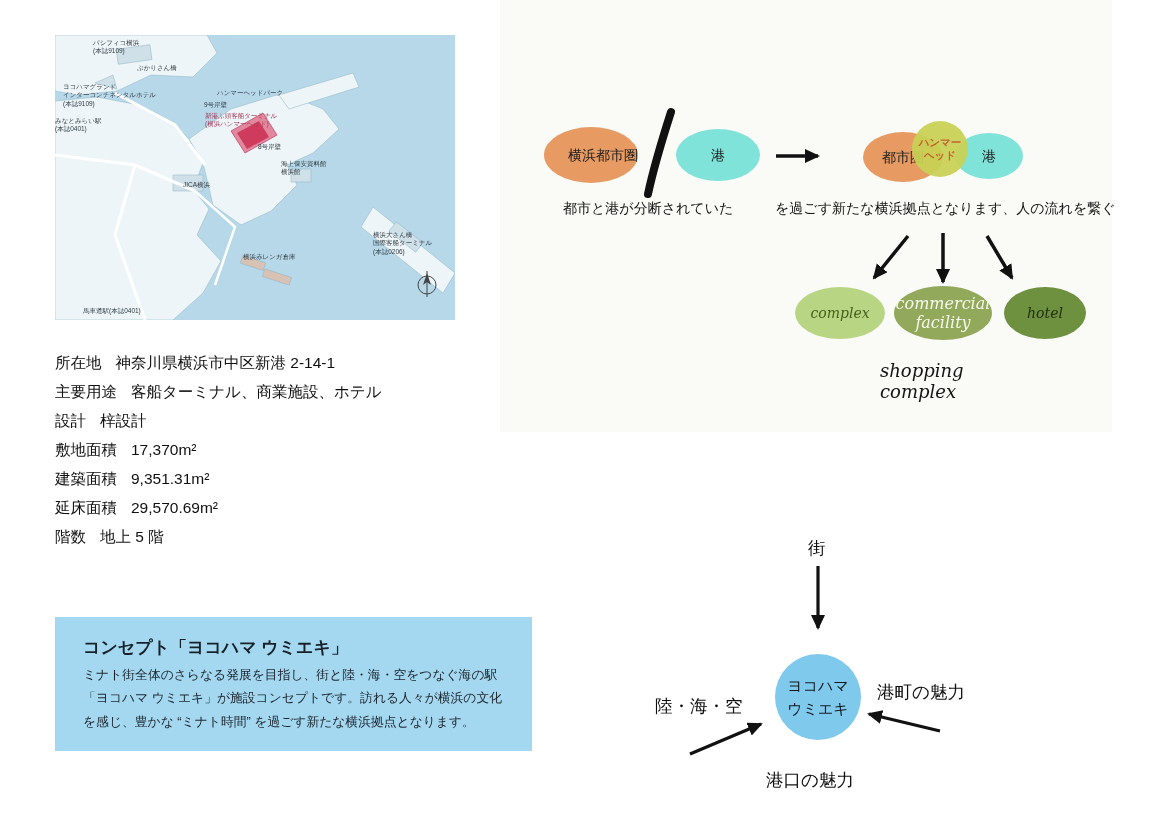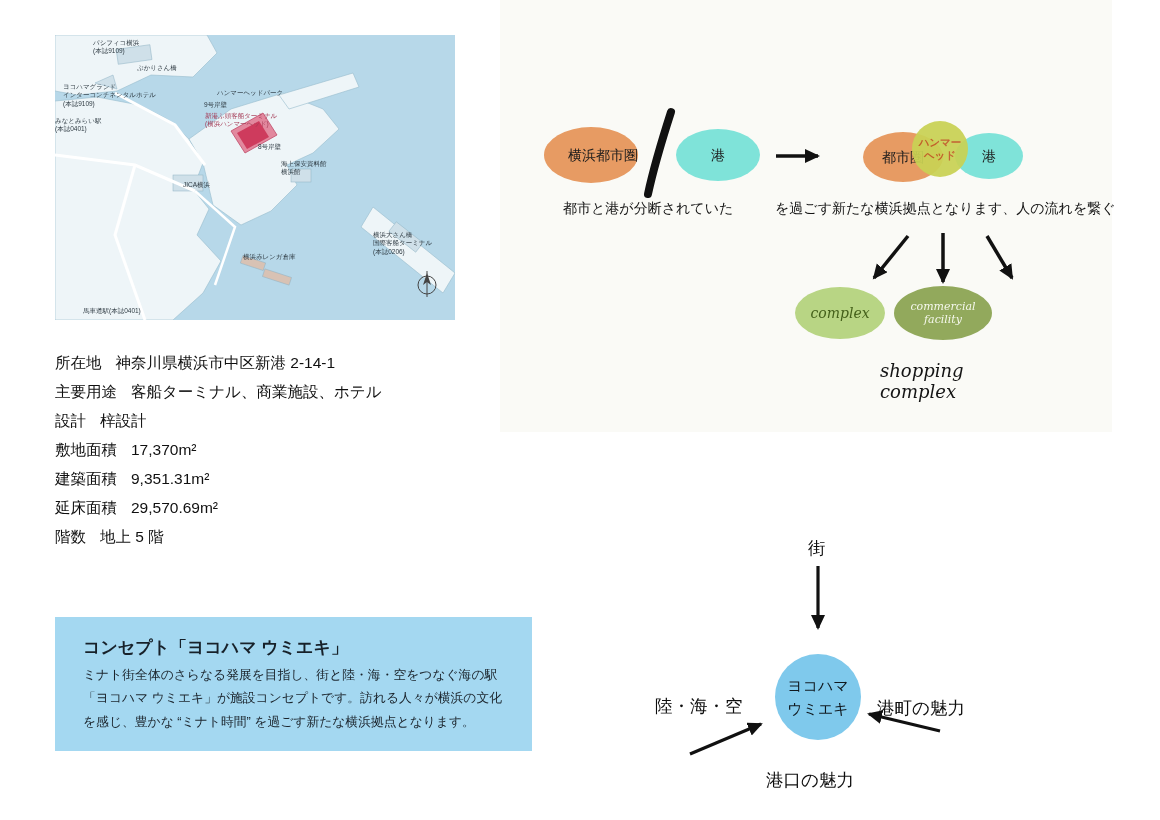--- a/index.html
+++ b/index.html
@@ -34,32 +34,32 @@
   .el-port2{left:455px;top:133px;width:68px;height:46px;}
   .el-hammer{left:412px;top:121px;width:56px;height:56px;opacity:.93;z-index:2;}
   .el-hammer span{font-size:10.5px;color:#c05a26;font-weight:bold;}
   .flow-caption{position:absolute;font-size:14px;color:#141414;white-space:nowrap;}
   .cap-before{left:63px;top:200px;}
   .cap-after{left:275px;top:200px;}
   .script{font-family:"DejaVu Serif","Liberation Serif",serif;font-style:italic;}
   .el-terminal{left:295px;top:287px;width:90px;height:52px;}
   .el-terminal span{font-size:14px;color:#44601a;}
   .el-commercial{left:394px;top:286px;width:98px;height:54px;}
-  .el-commercial span{font-size:11px;color:#f5f8ec;}
+  .el-commercial span{font-size:16px;color:#f5f8ec;}
   .el-hotel{left:504px;top:287px;width:82px;height:52px;}
   .el-hotel span{font-size:14px;color:#1f2d0e;}
   .flow-footnote{position:absolute;left:380px;top:360px;width:146px;text-align:left;font-size:18px;color:#141414;}
 
   
   .hub-panel{position:absolute;left:600px;top:530px;width:440px;height:280px;}
   .hub-panel svg{position:absolute;left:0;top:0;}
   .hub-label{position:absolute;font-size:17.5px;color:#0e0e0e;white-space:nowrap;}
   .hub-top{left:208px;top:6px;}
   .hub-left{left:55px;top:164px;}
-  .hub-right{left:277px;top:166px;text-align:right;}
+  .hub-right{left:277px;top:150px;text-align:right;}
   .hub-bottom{left:166px;top:238px;}
   .hub-circle{position:absolute;left:175px;top:124px;width:86px;height:86px;border-radius:50%;
               display:flex;align-items:center;justify-content:center;text-align:right;}
   .hub-circle span{font-size:15px;line-height:1.55;color:#10181e;white-space:pre-line;}
 </style>
 </head>
 <body>
 
 <div class="page">
 
@@ -186,20 +186,23 @@
 ヘッド</span>
     </div>
     <div class="flow-caption cap-after">を過ごす新たな横浜拠点となります、人の流れを繋ぐ</div>
 
     <div class="ellipse el-terminal" style="background: rgb(184, 213, 132);">
       <span class="script">complex</span>
     </div>
     <div class="ellipse el-commercial" style="background: rgb(146, 169, 92);">
       <span class="script">commercial facility</span>
     </div>
+    <div class="ellipse el-hotel" style="background: rgb(110, 145, 64);">
+      <span class="script">hotel</span>
+    </div>
     <div class="flow-footnote script">shopping complex</div>
   </div>
 
   <div class="hub-panel">
     <svg width="440" height="280" viewBox="0 0 440 280">
       <defs>
         <marker id="ahB" markerUnits="userSpaceOnUse" markerWidth="18" markerHeight="16" refX="13" refY="7" orient="auto">
           <path d="M0,0 L15,7 L0,14 Z" fill="#111"></path>
         </marker>
       </defs>

